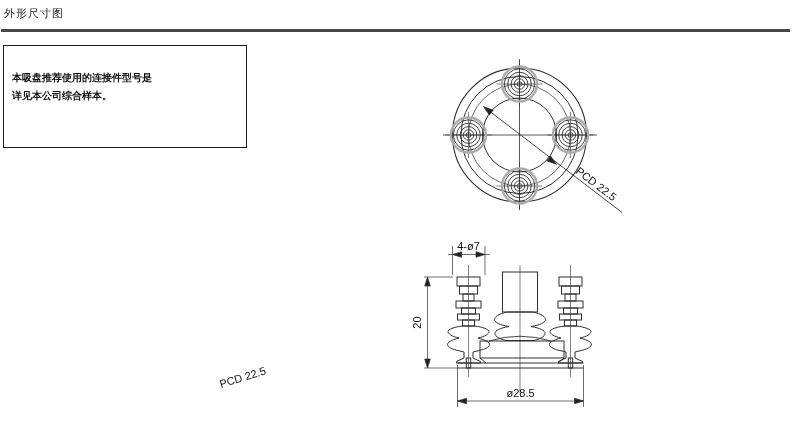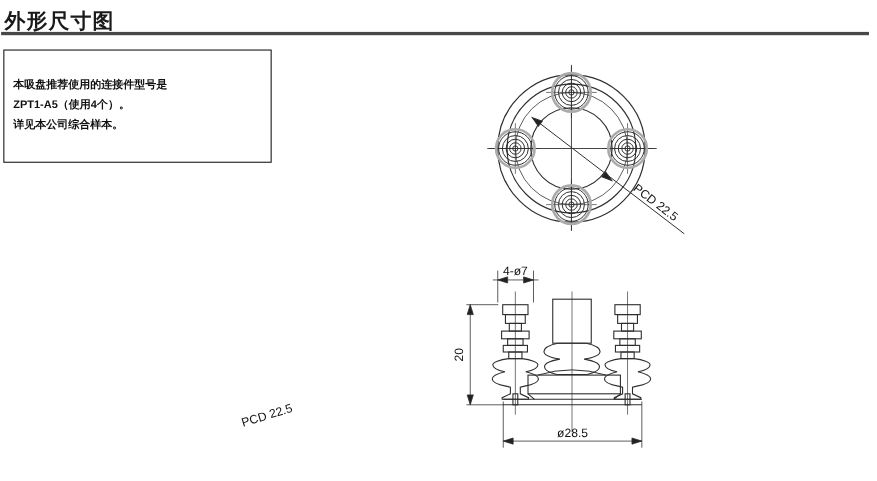--- a/index.html
+++ b/index.html
@@ -5,21 +5,21 @@
   html,body{margin:0;padding:0;background:#ffffff;}
   body{
     position:relative;
     width:797px;height:437px;
     font-family:"Liberation Sans", sans-serif;
     color:#111;
     overflow:hidden;
   }
   .page-title{
     position:absolute;left:4px;top:6px;
-    font-size:19px;font-weight:bold;color:#1a1a1a;
+    font-size:11px;font-weight:normal;color:#1a1a1a;
     letter-spacing:1px;
   }
   .title-rule{
     position:absolute;left:1px;top:29px;width:789px;height:2.5px;
     background:#474747;
   }
   .note-box{
     position:absolute;left:3px;top:45px;width:226px;height:72px;
     border:1.6px solid #1a1a1a;
     padding:23px 8px 6px 8px;
@@ -33,21 +33,20 @@
   }
 </style>
 </head>
 <body>
 
 <div class="page-title">外形尺寸图</div>
 <div class="title-rule"></div>
 
 <div class="note-box">
   <div class="ln">本吸盘推荐使用的连接件型号是</div>
-  <div class="ln"><span>ZPT1-A5</span><span>（使用</span><span>4</span><span>个）。</span></div>
   <div class="ln">详见本公司综合样本。</div>
 </div>
 
 <svg class="drawing-svg" width="797" height="437" viewBox="0 0 797 437">
   <defs>
 
     <path id="arr" d="M0,0 L-9,2.8 L-9,-2.8 Z" fill="#222"></path>
 
     <g id="cupTop" stroke="#2e2e2e" fill="none" stroke-width="0.9">
       <line x1="-23" y1="0" x2="23" y2="0" stroke-width="0.6"></line>

